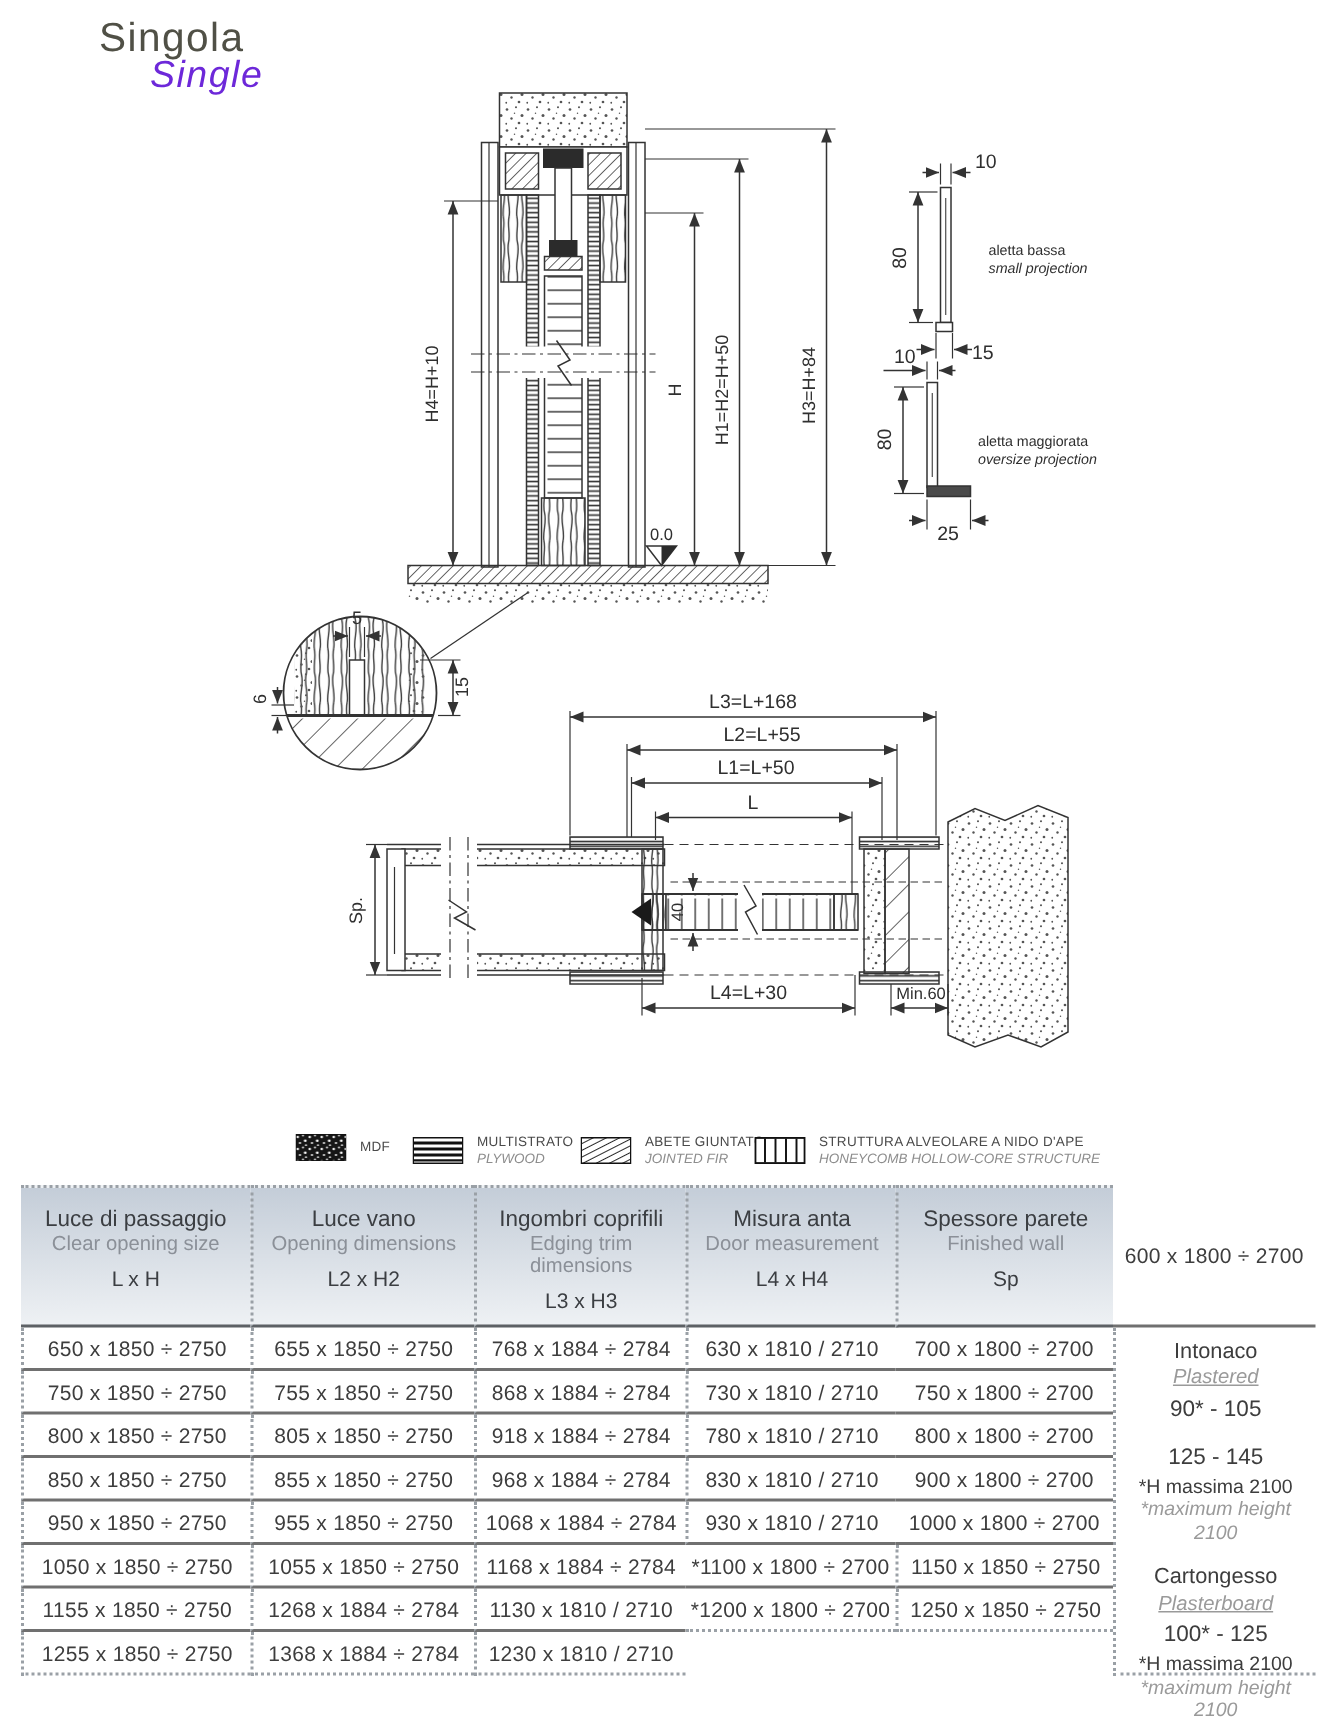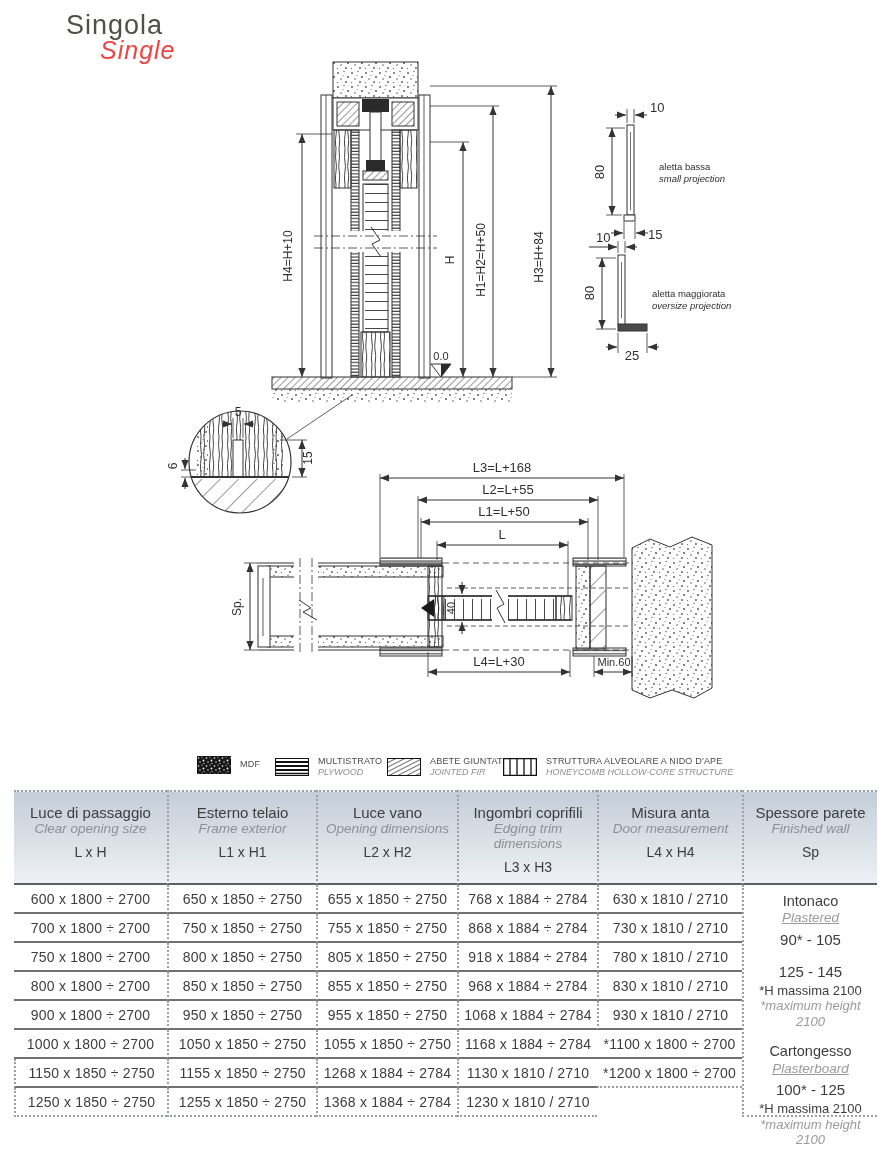--- a/index.html
+++ b/index.html
@@ -2,21 +2,21 @@
 <html><head>
 <meta charset="utf-8">
 <style>
   html,body{margin:0;padding:0;}
   body{
     width:891px;height:1153px;position:relative;background:#ffffff;
     font-family:"Liberation Sans",sans-serif;color:#3d3d3d;overflow:hidden;
   }
   
   .title-it{position:absolute;left:66px;top:10px;font-size:27px;letter-spacing:1px;color:#505046;}
-  .title-en{position:absolute;left:100px;top:36px;font-size:25px;font-style:italic;letter-spacing:1px;color:#ef4444;}
+  .title-en{position:absolute;left:100px;top:36px;font-size:25px;font-style:italic;letter-spacing:1px;color:#6d28d9;}
   
   svg text{font-family:"Liberation Sans",sans-serif;fill:#2f2f2f;}
   .drawings{position:absolute;left:0;top:0;}
   
   .legend{position:absolute;left:0;top:756px;width:891px;height:30px;}
   .leg-item{position:absolute;top:0;display:flex;align-items:center;gap:9px;}
   .leg-labels{display:flex;flex-direction:column;line-height:1.25;}
   .leg-it{font-size:9px;color:#4a4a4a;letter-spacing:.2px;}
   .leg-en{font-size:9px;font-style:italic;color:#8d8d8d;}
   
@@ -28,21 +28,21 @@
   }
   .th{
     grid-row:1;
     background:linear-gradient(#c4cdd8,#eef1f4);
     border-top:2px dotted #9aa0a6;
     border-bottom:2px solid #5d6165;
     display:flex;flex-direction:column;align-items:center;
     padding:12px 6px 0 6px;box-sizing:border-box;text-align:center;
   }
   .h-it{font-size:15px;color:#3b3e42;}
-  .h-en{font-size:13.5px;font-style:italic;color:#8b9098;margin-bottom:8px;}
+  .h-en{font-size:13.5px;color:#8b9098;margin-bottom:8px;}
   .h-sub{font-size:14px;color:#3b3e42;}
   .bl{border-left:2px dotted #9aa0a6;}
   .td{
     display:flex;align-items:center;justify-content:center;
     font-size:14px;color:#3d3d3d;letter-spacing:.2px;
     border-bottom:2px solid #707070;box-sizing:border-box;
   }
   .td.lastrow{border-bottom:2px dotted #9aa0a6;}
   .wall-cell{
     grid-column:6;grid-row:2 / span 8;
@@ -356,25 +356,20 @@
 </div>
 
 <div class="spec-table">
 
   <div class="th">
     <div class="h-it">Luce di passaggio</div>
     <div class="h-en">Clear opening size</div>
     <div class="h-sub">L x H</div>
   </div>
   <div class="th bl">
-    <div class="h-it">Esterno telaio</div>
-    <div class="h-en">Frame exterior</div>
-    <div class="h-sub">L1 x H1</div>
-  </div>
-  <div class="th bl">
     <div class="h-it">Luce vano</div>
     <div class="h-en">Opening dimensions</div>
     <div class="h-sub">L2 x H2</div>
   </div>
   <div class="th bl">
     <div class="h-it">Ingombri coprifili</div>
     <div class="h-en">Edging trim dimensions</div>
     <div class="h-sub">L3 x H3</div>
   </div>
   <div class="th bl">

